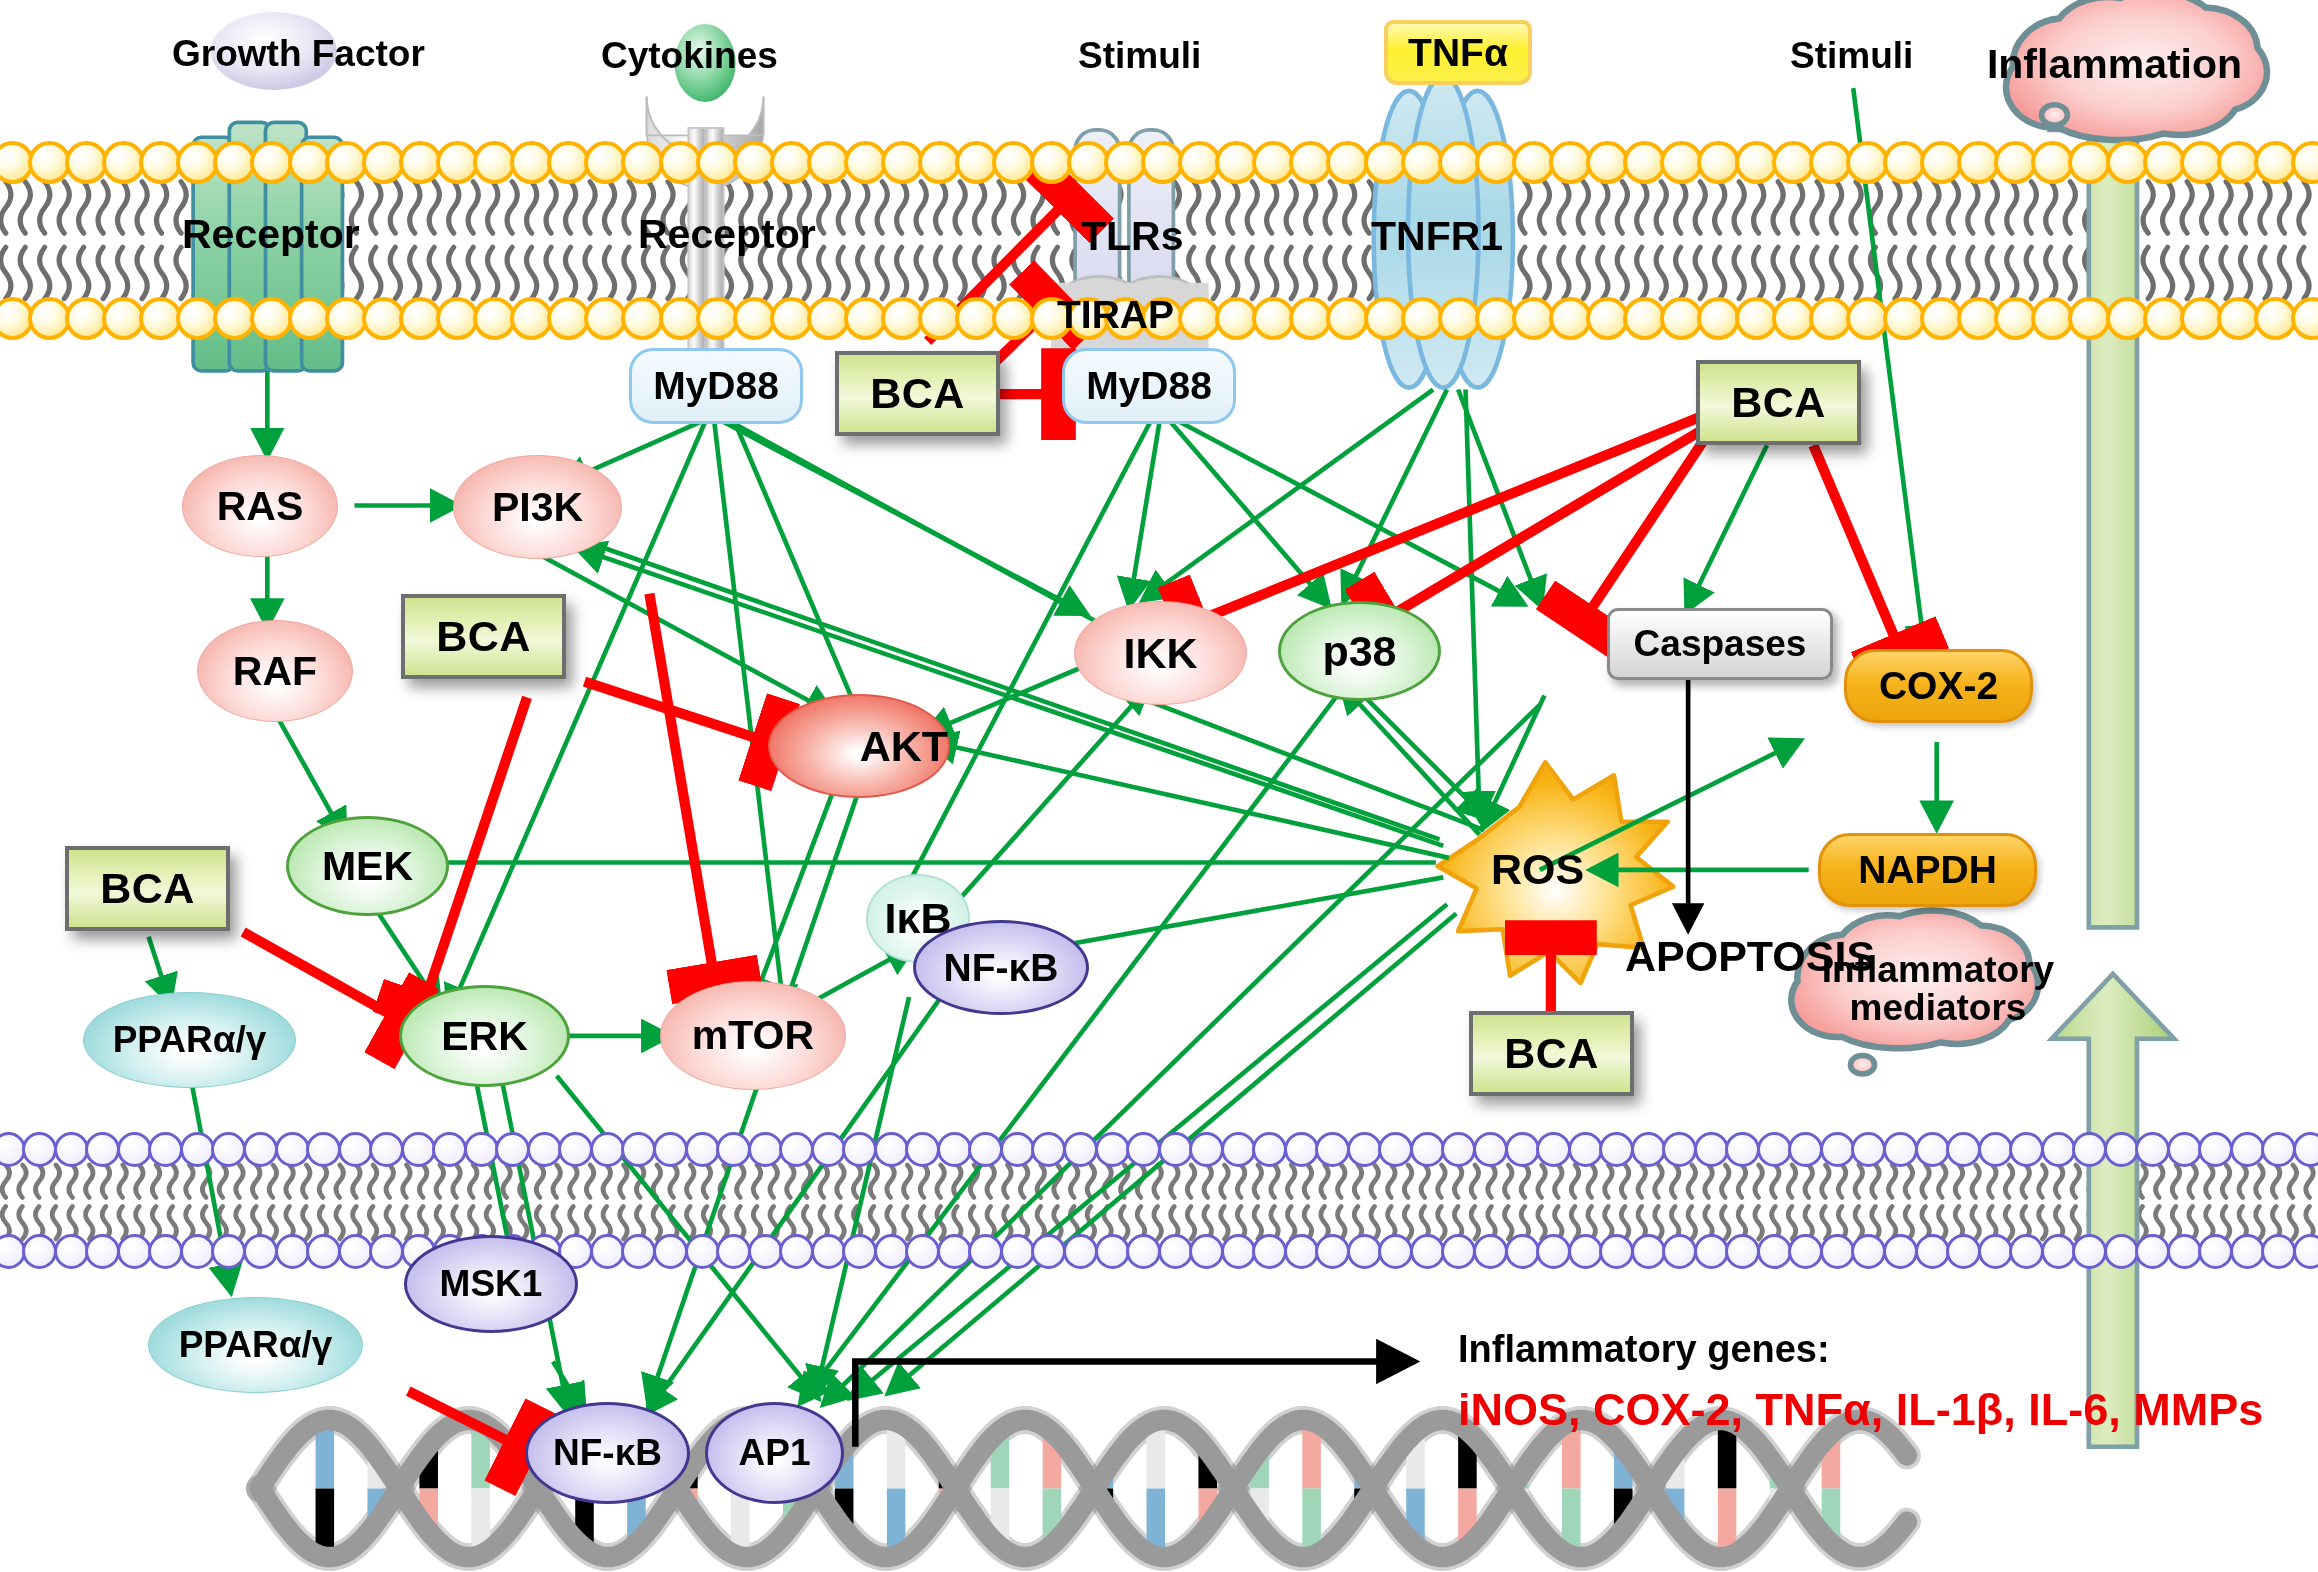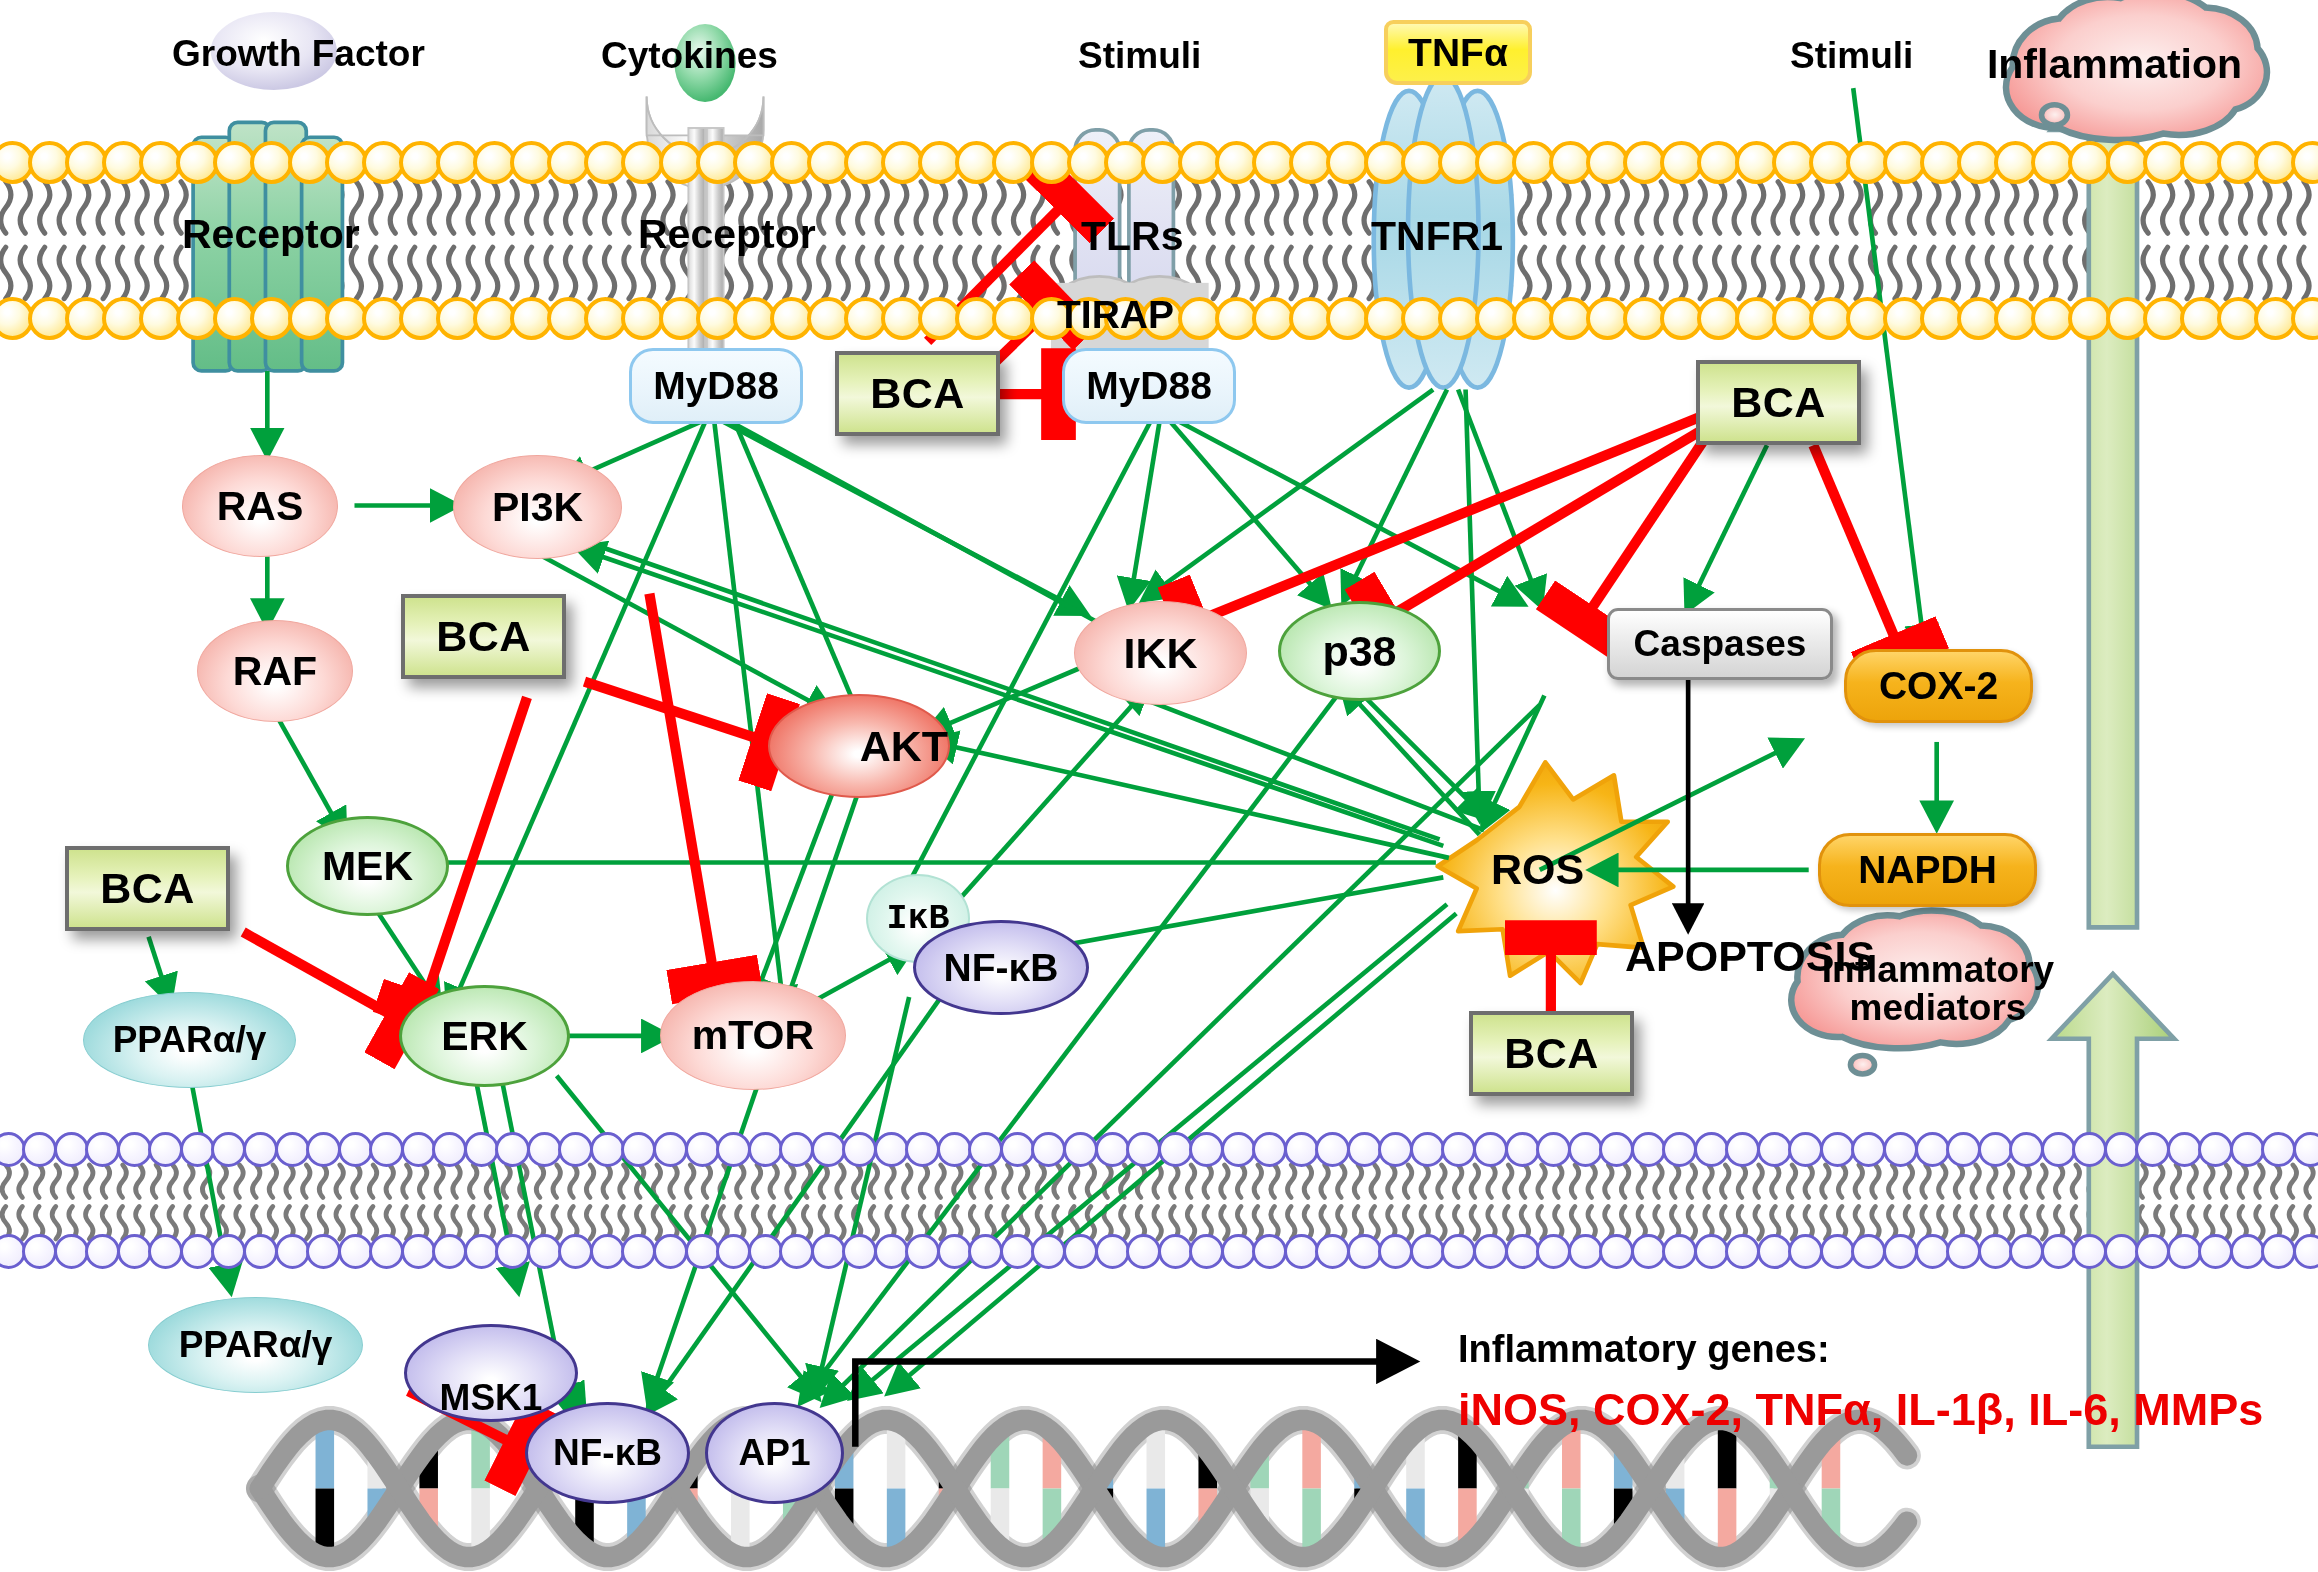--- a/index.html
+++ b/index.html
@@ -1310,37 +1310,37 @@
 
   <div class="oval ov-pink" style="left:1074px;top:601px;width:173px;height:104px;font-size:43px;">
     <span>IKK</span>
   </div>
 
   <div class="oval ov-green" style="left:1278px;top:601px;width:163px;height:100px;font-size:43px;">
     <span>p38</span>
   </div>
 
 
-  <div class="oval ov-mint" style="left:866px;top:874px;width:104px;height:89px;font-size:35px;font-family:Liberation Mono, monospace;">
+  <div class="oval ov-mint" style="left:866px;top:874px;width:104px;height:89px;font-size:43px;">
     <span>IκB</span>
   </div>
 
   <div class="oval ov-purple" style="left:913px;top:920px;width:176px;height:95px;font-size:39px;">
     <span>NF-κB</span>
   </div>
 
   <div class="oval ov-teal" style="left:83px;top:992px;width:213px;height:96px;font-size:37px;">
     <span>PPARα/γ</span>
   </div>
 
   <div class="oval ov-teal" style="left:148px;top:1297px;width:215px;height:96px;font-size:37px;">
     <span>PPARα/γ</span>
   </div>
 
-  <div class="oval ov-purple" style="left:404px;top:1324px;width:174px;height:98px;font-size:37px;align-items:flex-end;">
+  <div class="oval ov-purple" style="left:404px;top:1235px;width:174px;height:98px;font-size:37px;">
     <span>MSK1</span>
   </div>
 
   <div class="oval ov-purple" style="left:525px;top:1402px;width:165px;height:102px;font-size:37px;">
     <span>NF-κB</span>
   </div>
 
   <div class="oval ov-purple" style="left:705px;top:1402px;width:139px;height:102px;font-size:37px;">
     <span>AP1</span>
   </div>

